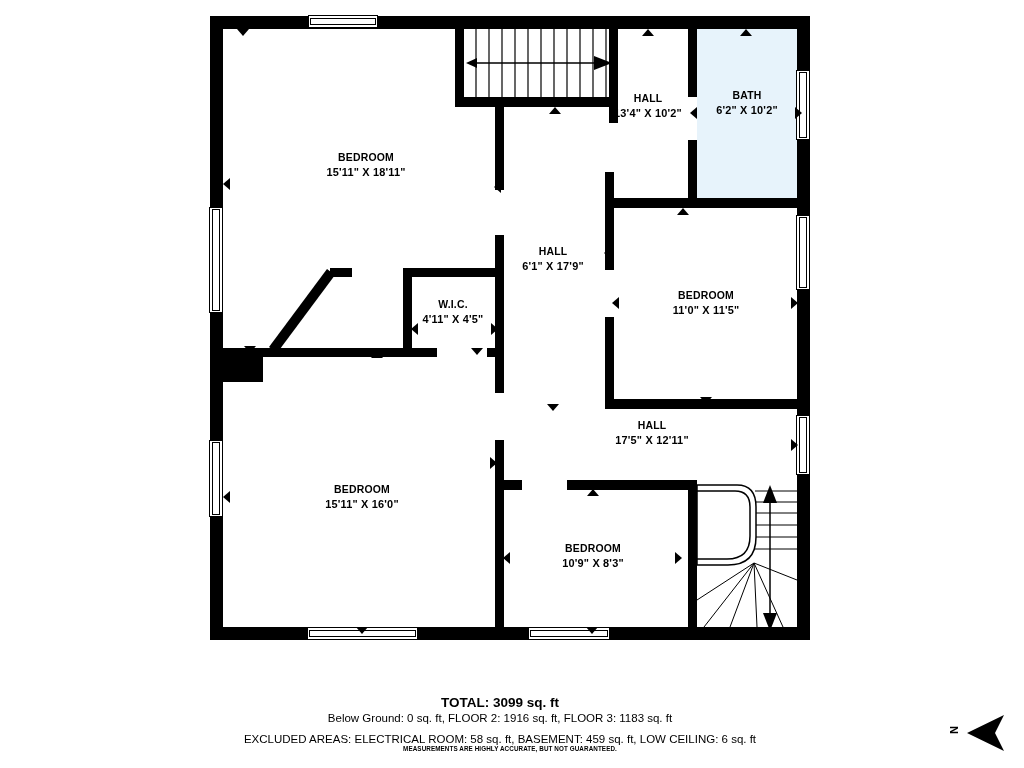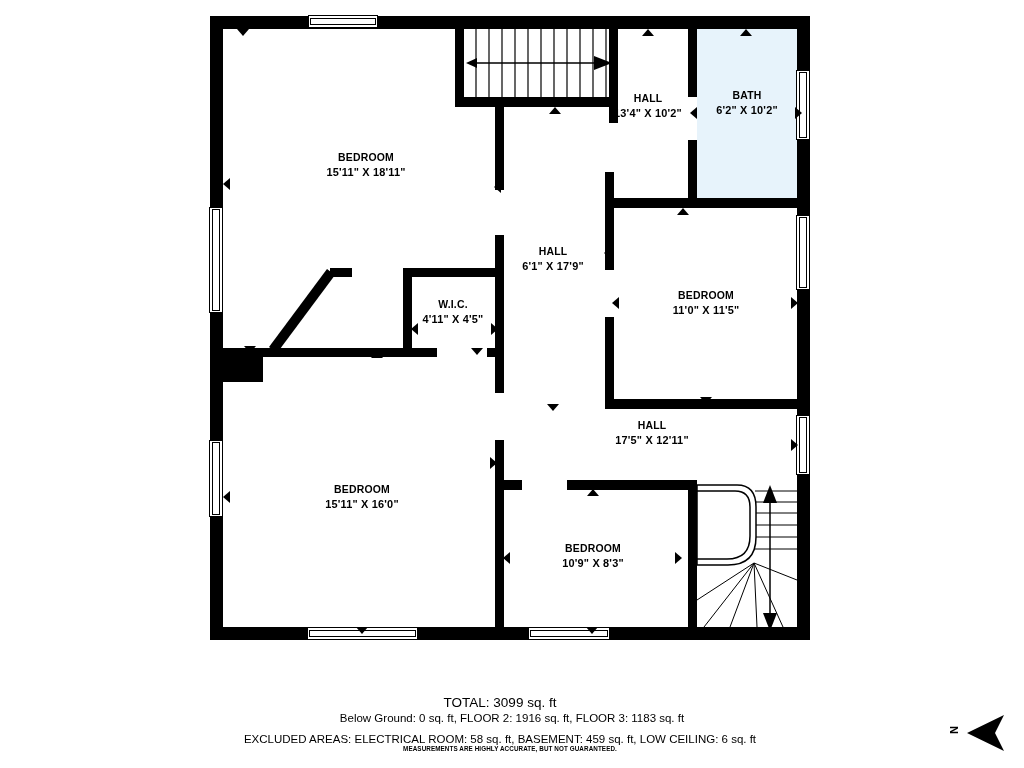--- a/index.html
+++ b/index.html
@@ -9,22 +9,22 @@
   .fillzone{position:absolute;}
   .window{position:absolute;background:#fff;border:1.5px solid #000;box-sizing:border-box;}
   .window .pane{position:absolute;left:1px;right:1px;top:2px;bottom:2px;border:1px solid #000;background:#fff;}
   .window.v .pane{left:2px;right:2px;top:1px;bottom:1px;}
   .room-label{position:absolute;transform:translate(-50%,-50%) scaleX(.95);text-align:center;
     white-space:nowrap;color:#000;line-height:1.35;}
   .room-label .rname{font-size:11px;font-weight:700;letter-spacing:.2px;}
   .room-label .rdims{font-size:11.5px;font-weight:700;letter-spacing:.2px;}
   svg.overlay{position:absolute;left:0;top:0;pointer-events:none;}
   .summary{position:absolute;left:0;top:0;width:1000px;text-align:center;color:#000;}
-  .sum-total{position:absolute;left:0;width:100%;top:695px;font-size:13.5px;font-weight:400;}
-  .sum-floors{position:absolute;left:12px;width:100%;top:712px;font-size:11.5px;}
+  .sum-total{position:absolute;left:0;width:100%;top:695px;font-size:13.5px;font-weight:700;}
+  .sum-floors{position:absolute;left:0;width:100%;top:712px;font-size:11.5px;}
   .sum-excluded{position:absolute;left:0;width:100%;top:725px;font-size:11.5px;margin-top:8px;}
   .sum-disclaimer{position:absolute;left:0;width:102%;top:745px;font-size:7px;font-weight:700;
     transform:scaleX(.9);letter-spacing:.1px;}
   .compass{position:absolute;left:946px;top:706px;width:70px;height:52px;}
   .compass .n{position:absolute;left:4px;top:18px;font-size:11px;font-weight:700;transform:rotate(90deg);display:inline-block;}
 </style>
 </head>
 <body style="background: rgb(255, 255, 255);">
 
 <div id="canvas">

